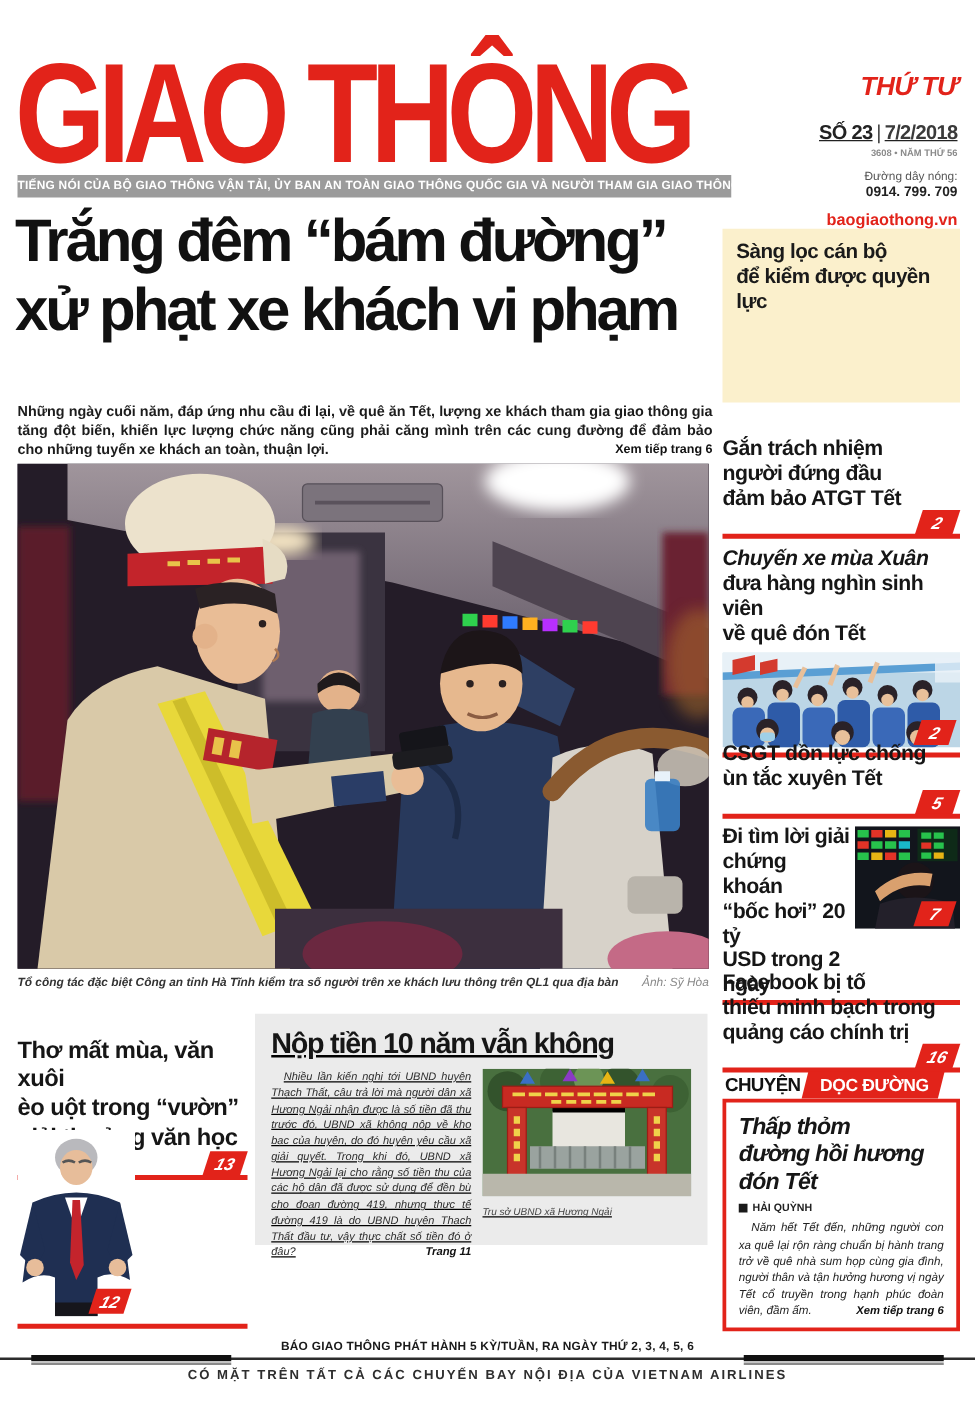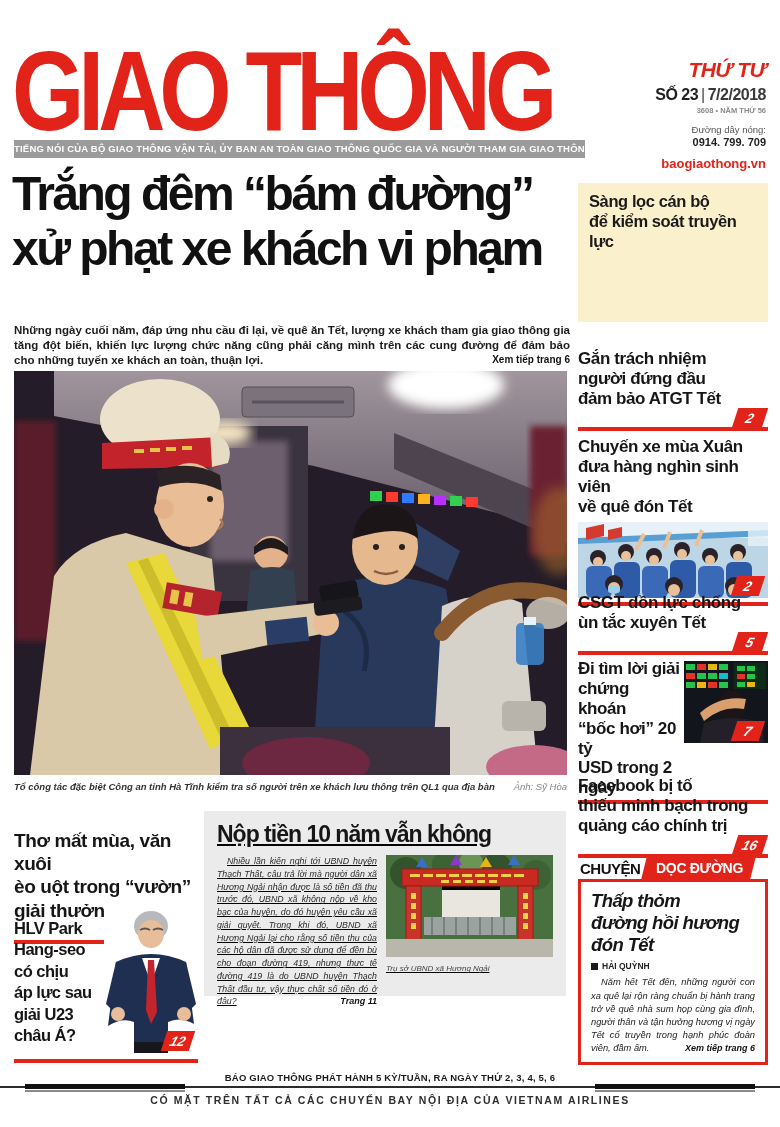--- a/index.html
+++ b/index.html
@@ -12,21 +12,21 @@
   *{margin:0;padding:0;box-sizing:border-box;}
   body{background:#ffffff;font-family:"Liberation Sans","DejaVu Sans",sans-serif;}
   .page{position:relative;width:780px;height:1127px;background:#fff;overflow:hidden;margin:0 auto;}
   .abs{position:absolute;}
 
   
   .logo{left:12px;top:26px;font-size:93px;font-weight:900;color:var(--red);
         letter-spacing:-6px;transform:scaleY(1.22);transform-origin:left top;white-space:nowrap;}
   .mh-right{right:14px;top:58px;width:160px;text-align:right;}
   .mh-day{color:var(--red);font-weight:900;font-style:italic;font-size:21px;letter-spacing:-0.5px;}
-  .mh-issue{margin-top:4px;font-size:16px;font-weight:900;color:#222;letter-spacing:-0.5px;}
+  .mh-issue{margin-top:16px;font-size:16px;font-weight:900;color:#222;letter-spacing:-0.5px;text-decoration:underline;}
   .mh-issue .sep{font-weight:400;color:#444;padding:0 3px;}
   .mh-issue .date{font-weight:700;color:#3a3a3a;}
   .mh-note{margin-top:2px;font-size:7.5px;color:#8a8a8a;font-weight:700;}
   .mh-hotline-label{margin-top:9px;font-size:9.5px;color:#555;}
   .mh-hotline-num{margin-top:1px;font-size:11px;font-weight:900;color:#222;}
   .mh-web{margin-top:8px;font-size:13px;font-weight:900;color:var(--red);}
   .tagline{left:14px;top:140px;width:571px;height:18px;background:var(--gray-strip);
            color:#fff;font-size:9.5px;font-weight:700;line-height:18px;text-align:center;
            letter-spacing:0.2px;white-space:nowrap;}
 
@@ -52,21 +52,21 @@
            display:flex;align-items:center;justify-content:center;}
 
   
   .sidebar-title{font-size:17px;font-weight:900;color:#161616;letter-spacing:-0.4px;line-height:1.17;}
   .ybox{left:578px;top:183px;width:190px;height:139px;background:var(--yellow);padding:9px 11px;}
   .ybox .t{font-size:16.5px;font-weight:900;color:#1a1a1a;letter-spacing:-0.4px;line-height:1.2;}
   .ybox .b{margin-top:7px;font-size:9px;font-style:italic;color:#333;line-height:1.42;text-align:justify;}
   .ybox .cont{float:right;font-size:9px;font-weight:900;font-style:italic;color:#111;}
   .sb-item1{left:578px;top:349px;width:190px;}
   .sb-item2{left:578px;top:437px;width:190px;}
-  .sb-item2 .ital{}
+  .sb-item2 .ital{font-style:italic;}
   .sb-photo{position:relative;margin-top:5px;width:190px;height:76px;}
   .sb-item3{left:578px;top:593px;width:190px;}
   .sb-item4{left:578px;top:659px;width:190px;}
   .sb-item4 .cols{display:flex;gap:4px;}
   .sb-item4 .txt{width:102px;}
   .sb-item4 .ph{position:relative;width:84px;height:82px;margin-top:2px;}
   .sb-item5{left:578px;top:776px;width:190px;}
 
   
   .bl1{left:14px;top:829px;width:184px;}
@@ -230,21 +230,21 @@
     </svg>
   </div>
   <div class="abs caption-row">
     <div class="caption">Tổ công tác đặc biệt Công an tỉnh Hà Tĩnh kiểm tra số người trên xe khách lưu thông trên QL1 qua địa bàn</div>
     <div class="credit">Ảnh: Sỹ Hòa</div>
   </div>
 
   <div class="abs ybox">
     <div class="t">
       <div>Sàng lọc cán bộ</div>
-      <div>để kiểm soát truyền lực</div>
+      <div>để kiểm được quyền lực</div>
     </div>
   </div>
 
   <div class="abs sb-item1">
     <div class="sidebar-title">
       <div>Gắn trách nhiệm</div>
       <div>người đứng đầu</div>
       <div>đảm bảo ATGT Tết</div>
     </div>
     <div class="rule">
@@ -373,28 +373,20 @@
       <div>èo uột trong “vườn”</div>
       <div>giải thưởng văn học</div>
     </div>
     <div class="rule">
       <div class="pgbadge">13</div>
     </div>
   </div>
 
   <div class="abs bl2">
     <div class="row">
-      <div class="t">
-        <div>HLV Park</div>
-        <div>Hang-seo</div>
-        <div>có chịu</div>
-        <div>áp lực sau</div>
-        <div>giải U23</div>
-        <div>châu Á?</div>
-      </div>
       <div class="ph">
         <svg width="94" height="149" viewBox="0 0 94 149">
           <rect width="94" height="149" fill="#ffffff"></rect>
           <ellipse cx="47" cy="22" rx="17" ry="15" fill="#b9b9bd"></ellipse>
           <ellipse cx="47" cy="30" rx="13" ry="14" fill="#e7bd9a"></ellipse>
           <path d="M36,26 Q41,23 46,26 M49,26 Q54,23 59,26" stroke="#555" stroke-width="2" fill="none"></path>
           <path d="M12,58 Q47,42 82,58 L90,120 Q76,112 64,118 L64,149 L30,149 L30,118 Q18,113 4,122 Z" fill="#1f2f52"></path>
           <path d="M12,58 L2,100 L14,112 L22,96 Z" fill="#1f2f52"></path>
           <path d="M82,58 L92,100 L80,112 L72,96 Z" fill="#1f2f52"></path>
           <polygon points="38,54 56,54 47,80" fill="#ffffff"></polygon>

